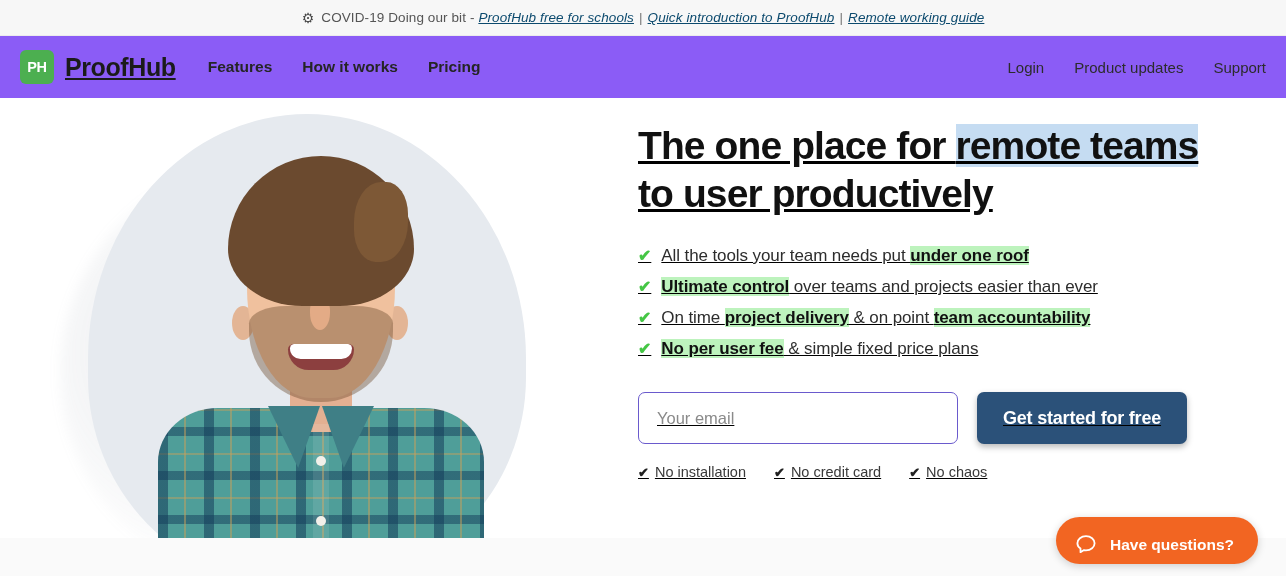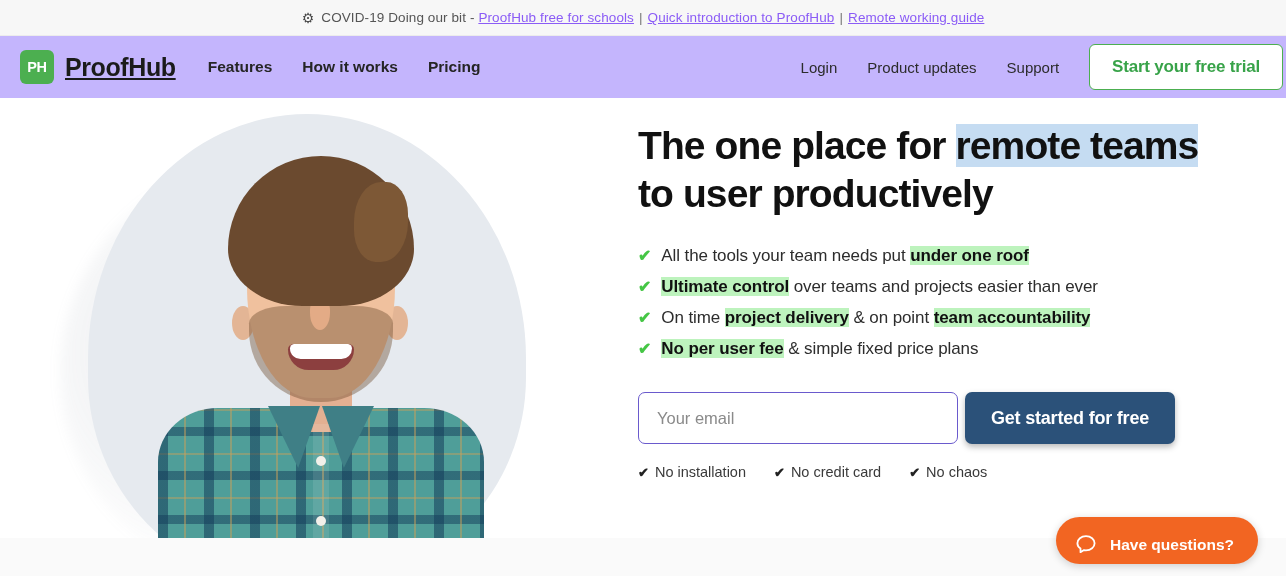--- a/index.html
+++ b/index.html
@@ -26,33 +26,34 @@
     letter-spacing: .1px;
   }
   .banner .virus-icon {
     font-size: 14px;
     color: #4a4a4a;
     margin-right: 7px;
     line-height: 1;
     display: inline-block;
   }
   .banner a {
-    color: #8b5cf6;
+    color: #0c4a6e;
     text-decoration: underline;
+    font-style: italic;
   }
   .banner .sep { color: #777; padding: 0 5px; }
   .banner .lead { color: #555; }
 
   
   .header {
     height: 62px;
     display: flex;
     align-items: center;
-    padding: 0 3px 0 20px;
-    background: #c4b5fd;
+    padding: 0 20px 0 20px;
+    background: #8b5cf6;
   }
   .brand { display: flex; align-items: center; margin-right: 32px; }
   .logo-mark {
     width: 34px; height: 34px;
     background: #4caf50;
     border-radius: 6px;
     color: #fff;
     font-size: 14.5px;
     font-weight: bold;
     display: flex;
@@ -174,21 +175,21 @@
   .collar-l, .collar-r {
     position: absolute; top: 250px; width: 52px; height: 62px; background: #3f7f86;
     transform-origin: top center;
   }
   .collar-l { left: 118px; clip-path: polygon(0 0, 100% 0, 58% 100%); }
   .collar-r { left: 172px; clip-path: polygon(0 0, 100% 0, 42% 100%); }
   .placket { position: absolute; left: 163px; top: 268px; width: 16px; height: 146px; background: rgba(255,255,255,.10); }
   .btn-dot { position: absolute; left: 166px; width: 10px; height: 10px; background: #f2f0ea; border-radius: 50%; }
 
   
-  .hero-right { flex: 1; padding: 24px 40px 0 18px; }
+  .hero-right { flex: 1; padding: 24px 40px 0 18px; text-decoration: underline; }
   h1 {
     font-size: 39px;
     line-height: 48px;
     font-weight: bold;
     color: #111;
     letter-spacing: -0.9px;
     margin-bottom: 22px;
   }
   h1 .sel { background: #c5dcf2; }
 
@@ -204,21 +205,21 @@
   .bullets .tick {
     color: #45c645;
     font-size: 16px;
     font-weight: bold;
     margin-right: 10px;
     flex: none;
     line-height: 31px;
   }
   .hl { background: #bdf3bd; font-weight: bold; color: #111; }
 
-  .form-row { display: flex; align-items: center; gap: 7px; margin-bottom: 20px; margin-top: 20px; }
+  .form-row { display: flex; align-items: center; gap: 19px; margin-bottom: 20px; margin-top: 20px; }
   .email-input {
     width: 320px;
     height: 52px;
     border: 1.6px solid #6a5acd;
     border-radius: 7px;
     padding: 0 18px;
     font-size: 16.5px;
     color: #333;
     background: #fff;
     outline: none;
@@ -299,21 +300,20 @@
   </div>
 
   <div class="spacer"></div>
 
   <div class="nav-right">
     <a href="#">Login</a>
     <a href="#">Product updates</a>
     <a href="#">Support</a>
   </div>
 
-  <button class="trial-btn">Start your free trial</button>
 </div>
 
 <div class="hero">
 
   <div class="hero-left">
     <div class="blob-shadow"></div>
     <div class="blob"></div>
 
     <div class="person">
       <div class="shirt"></div>

